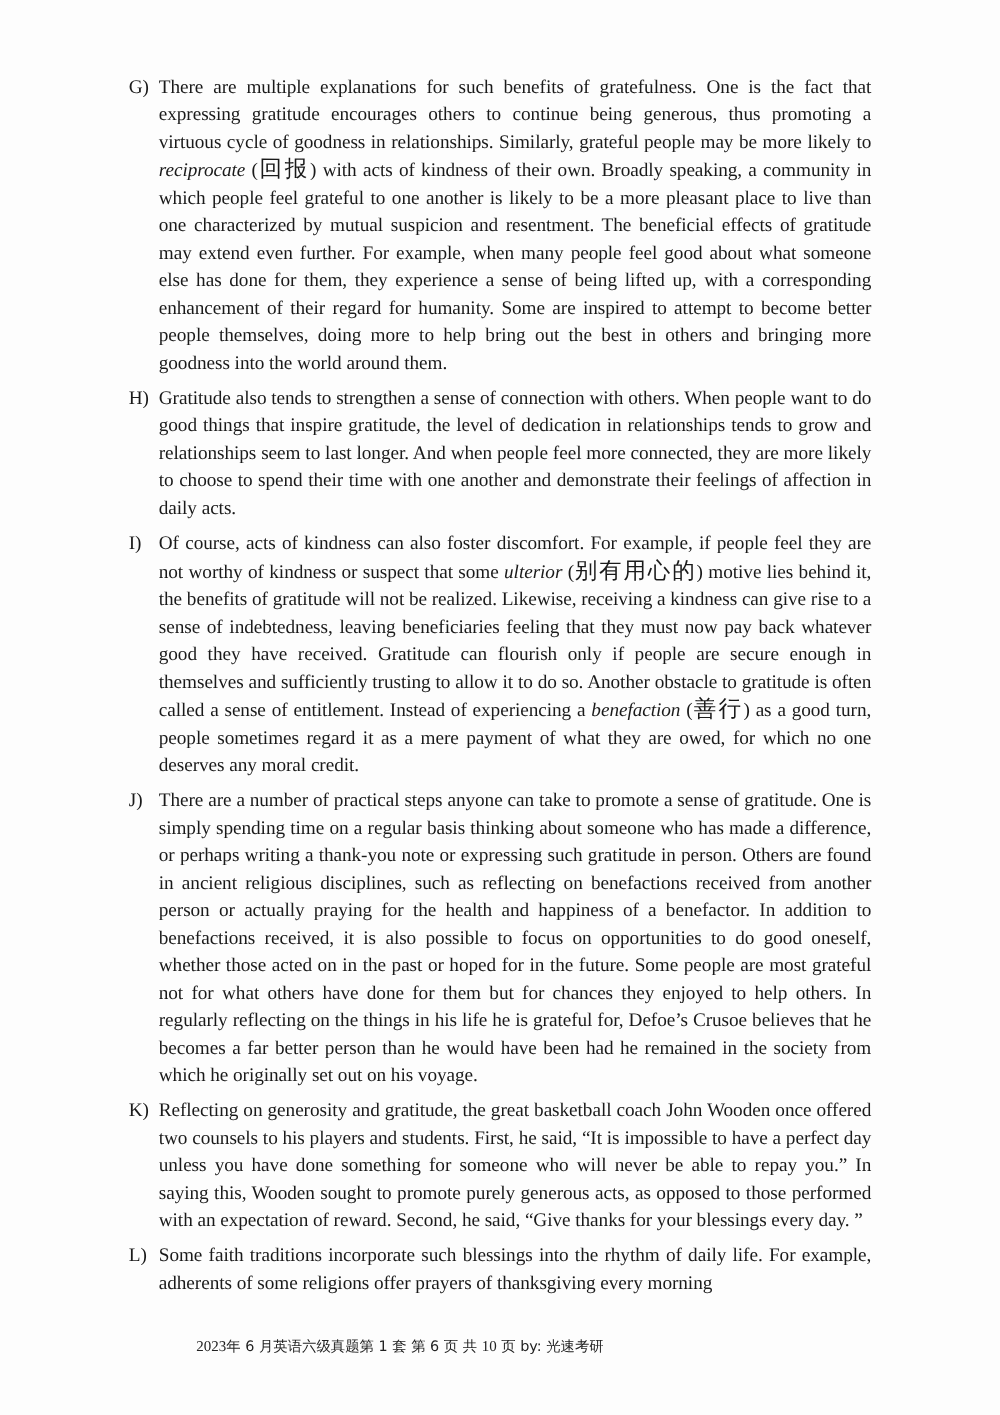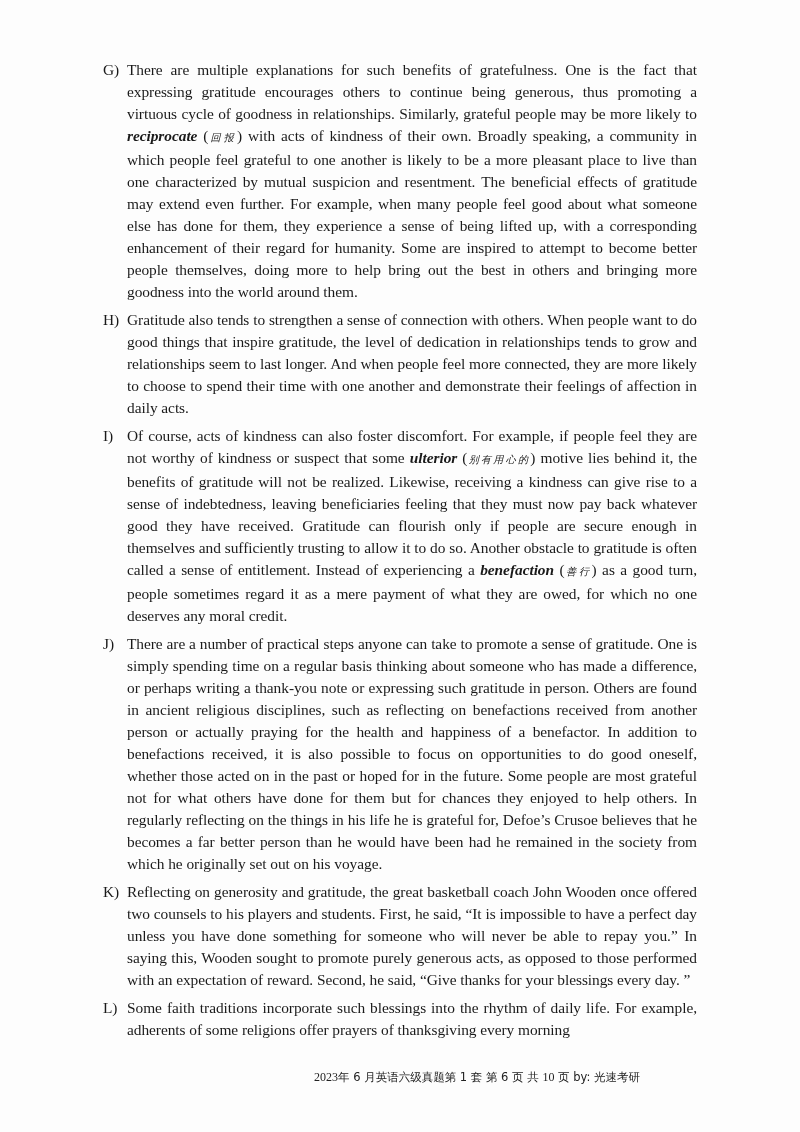--- a/index.html
+++ b/index.html
@@ -41,34 +41,32 @@
       word-spacing: 0px;
     }
     .para .label {
       position: absolute;
       left: 0;
       top: 0;
       width: 24px;
     }
     .para em {
       font-style: italic;
-      font-weight: bold;
     }
     .cjk {
       font-family: "DejaVu Sans", sans-serif;
-      font-size: 10px;
+      font-size: 18px;
       letter-spacing: 1px;
-      font-style: italic;
     }
     .footer {
       position: absolute;
       left: 0;
       top: 1069px;
       width: 640px;
-      text-align: right;
+      text-align: center;
       font-size: 12px;
       line-height: 16px;
       color: #222;
       font-family: "Liberation Serif", "DejaVu Serif", serif;
     }
     .footer .cjk-foot {
       font-family: "DejaVu Sans", sans-serif;
       font-size: 11.5px;
     }
   </style>

